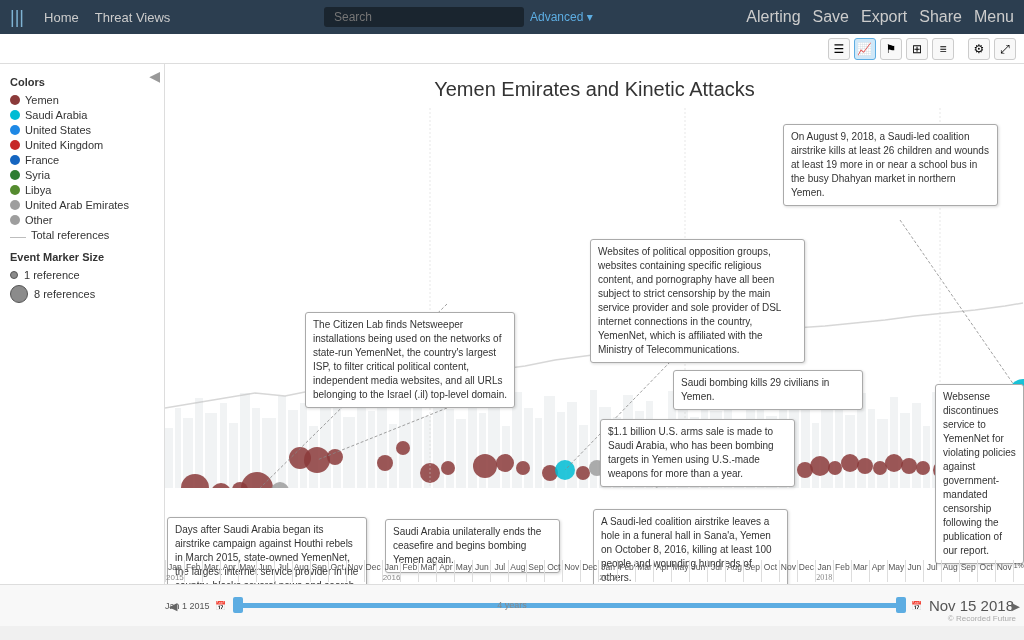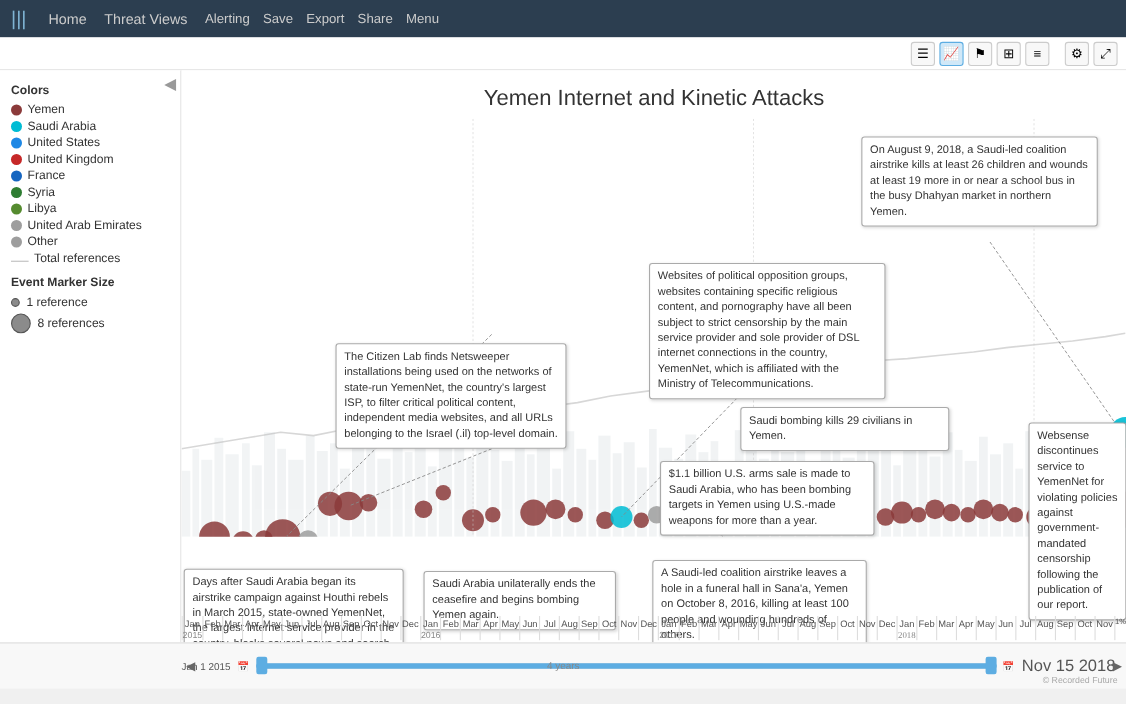--- a/index.html
+++ b/index.html
@@ -8,21 +8,21 @@
     
     #top-nav {
       display: flex; align-items: center; background: #2c3e50; height: 34px; padding: 0 10px; gap: 16px;
     }
     .nav-logo { color: #7fb3d3; font-size: 18px; margin-right: 4px; }
     .nav-item { color: #ccc; font-size: 13px; cursor: pointer; }
     .nav-search { flex: 1; display: flex; align-items: center; justify-content: center; }
     .nav-search input { background: #1a252f; border: none; color: #ccc; padding: 3px 10px; border-radius: 3px; width: 200px; font-size: 12px; outline: none; }
     .nav-advanced { color: #5dade2; font-size: 12px; cursor: pointer; margin-left: 6px; }
     .nav-right { display: flex; gap: 12px; align-items: center; }
-    .nav-right span { color: #ccc; font-size: 12px; cursor: pointer; }
+    .nav-right span { color: #ccc; font-size: 16px; cursor: pointer; }
 
     
     #toolbar {
       display: flex; align-items: center; justify-content: flex-end; background: #fff; border-bottom: 1px solid #ddd; padding: 3px 8px; gap: 4px; height: 30px;
     }
     .tb-icon { width: 22px; height: 22px; border: 1px solid #ccc; border-radius: 3px; display: flex; align-items: center; justify-content: center; cursor: pointer; font-size: 12px; background: #f8f8f8; }
     .tb-icon.active { background: #d0e8f8; border-color: #5dade2; }
     .tb-sep { width: 6px; }
 
     
@@ -57,20 +57,24 @@
       height: 56px; background: #fff; border-top: 1px solid #ddd; position: relative; padding: 0 165px 0 165px; display: flex; flex-direction: column; justify-content: flex-end;
     }
   </style>
 </head>
 <body>
 
 <div id="top-nav">
   <span class="nav-logo">|||</span>
   <span class="nav-item">Home</span>
   <span class="nav-item">Threat Views</span>
+  <div class="nav-search">
+    <input type="text" placeholder="Search" style="">
+    <span class="nav-advanced">Advanced ▾</span>
+  </div>
   <div class="nav-right">
     <span>Alerting</span>
     <span>Save</span>
     <span>Export</span>
     <span>Share</span>
     <span>Menu</span>
   </div>
 </div>
 
 <div id="toolbar">
@@ -138,21 +142,21 @@
         <span>1 reference</span>
       </div>
       <div class="marker-size-item">
         <div style="width:18px;height:18px;border-radius:50%;background:#8B8B8B;border:1px solid #555;"></div>
         <span>8 references</span>
       </div>
     </div>
   </div>
 
   <div id="chart-area">
-    <div id="chart-title">Yemen Internet and Kinetic Attacks</div>
+    <div id="chart-title">Yemen Emirates and Kinetic Attacks</div>
 
     <svg id="chart-svg" style="height:380px; top:44px;">
 
       <g opacity="0.12" fill="#90A4AE">
         <rect x="0" y="320" width="8" height="60"></rect>
         <rect x="10" y="300" width="6" height="80"></rect>
         <rect x="18" y="310" width="10" height="70"></rect>
         <rect x="30" y="290" width="8" height="90"></rect>
         <rect x="40" y="305" width="12" height="75"></rect>
         <rect x="55" y="295" width="7" height="85"></rect>

